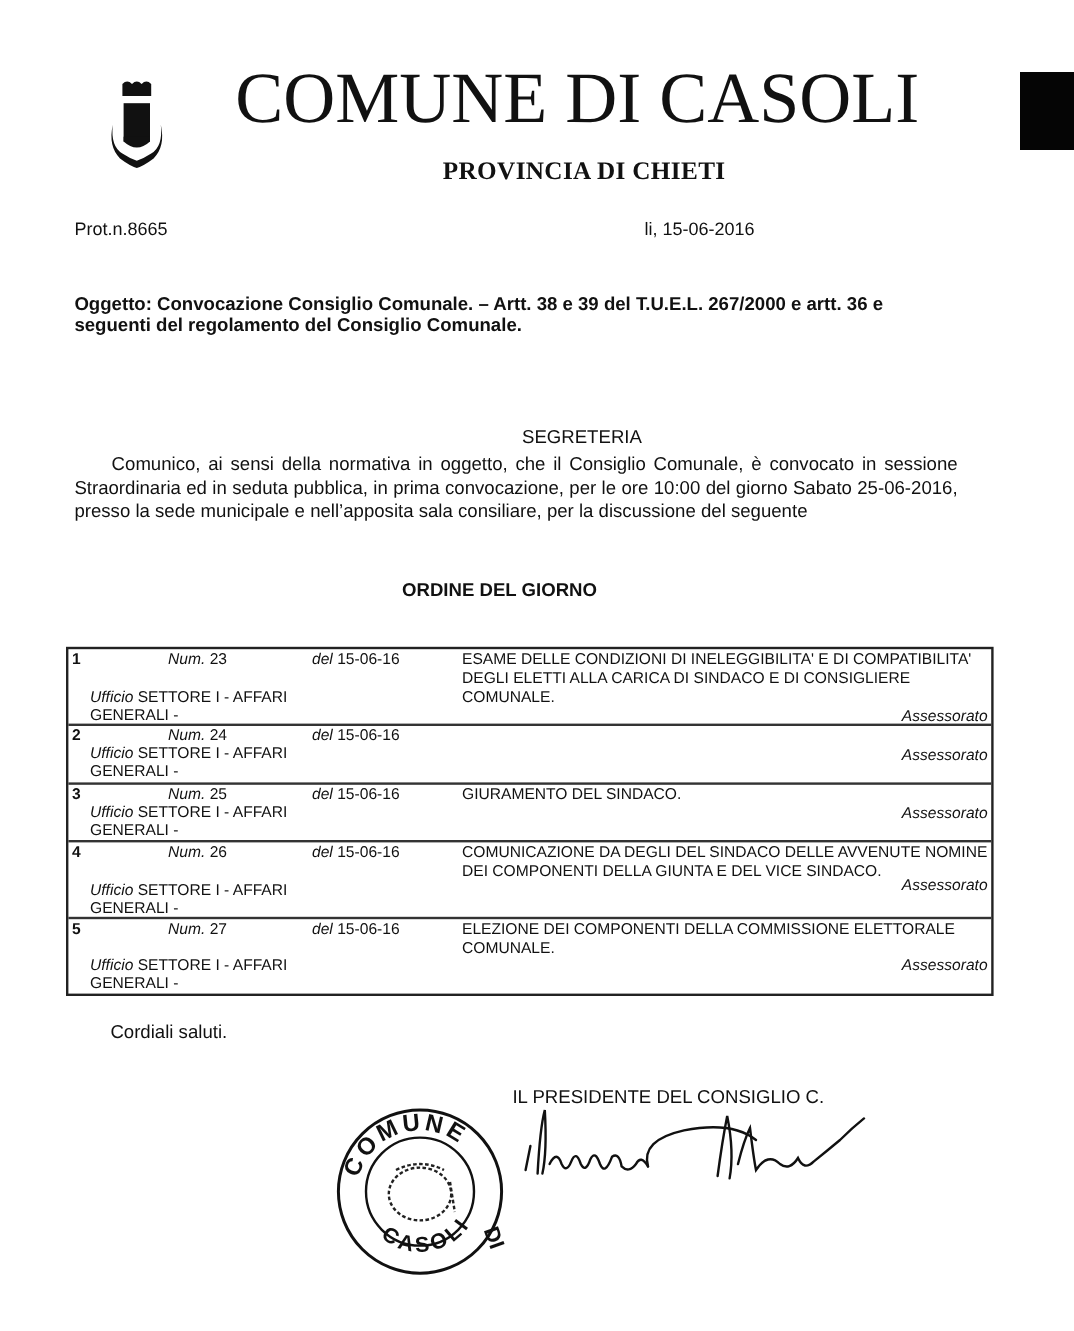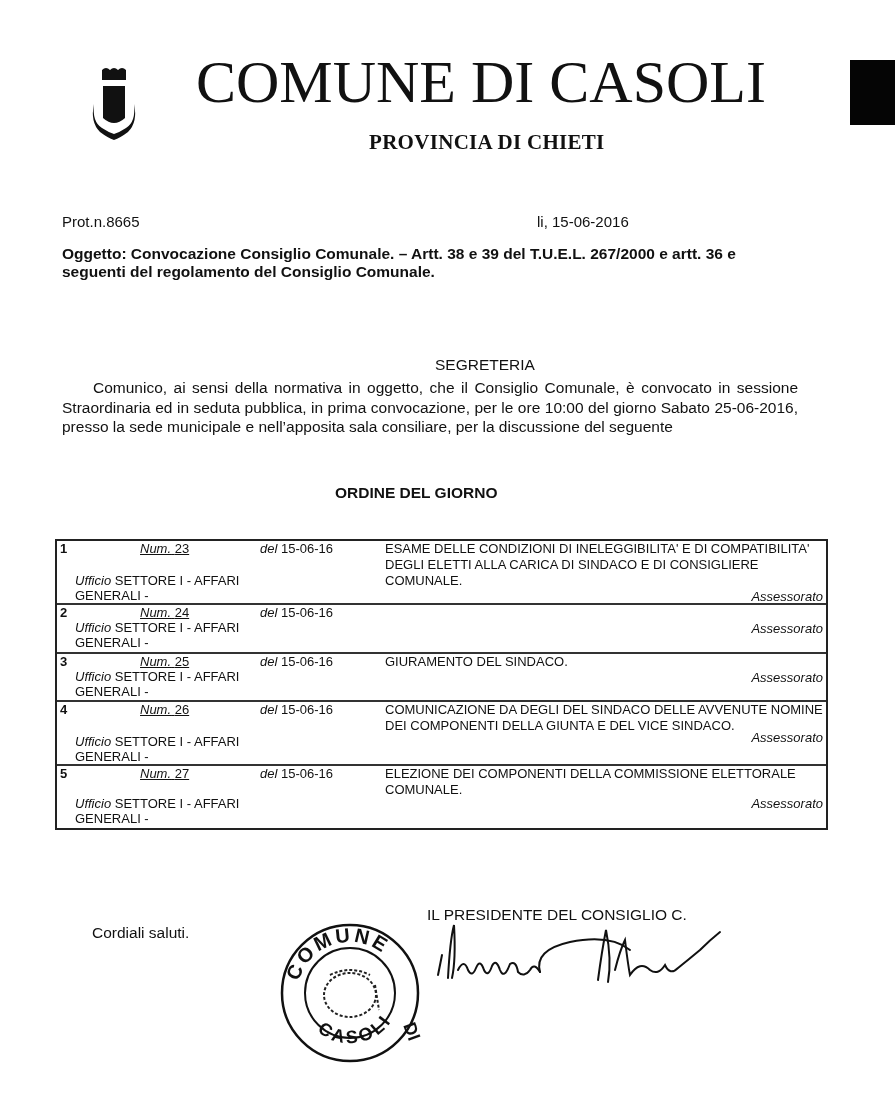--- a/index.html
+++ b/index.html
@@ -5,47 +5,47 @@
   html, body { margin: 0; padding: 0; background: #ffffff; }
   body { width: 895px; height: 1109px; position: relative; overflow: hidden; color: #111; font-family: "Liberation Sans", sans-serif; }
   .abs { position: absolute; }
 
   
   #crest { left: 86px; top: 66px; width: 56px; height: 80px; }
   #title { left: 196px; top: 52px; font-family: "Liberation Serif", serif; font-size: 60px; letter-spacing: 0px; line-height: 60px; white-space: nowrap; color: #111; }
   #subtitle { left: 369px; top: 130px; font-family: "Liberation Serif", serif; font-size: 21px; font-weight: bold; letter-spacing: 0.3px; white-space: nowrap; }
   #corner-block { left: 850px; top: 60px; width: 45px; height: 65px; background: #050505; }
 
-  .meta { font-size: 15px; white-space: nowrap; margin-top: 30px; }
+  .meta { font-size: 15px; white-space: nowrap; }
   #prot { left: 62px; top: 183px; }
   #date { left: 537px; top: 183px; }
 
   #subject { left: 62px; top: 245px; width: 740px; font-size: 15.5px; font-weight: bold; line-height: 18px; }
 
   #section { left: 435px; top: 323px; font-size: 15.5px; margin-top: 33px; }
 
   #body-text { left: 62px; top: 378px; width: 736px; font-size: 15.5px; line-height: 19.5px; text-align: justify; text-indent: 31px; }
 
   #agenda-title { left: 335px; top: 484px; font-size: 15.5px; font-weight: bold; }
 
   
   #agenda { left: 55px; top: 539px; width: 773px; border: 2px solid #222; box-sizing: border-box; font-size: 13px; }
   .row { position: relative; border-top: 2px solid #333; }
   .row:first-child { border-top: none; }
   .row .head { position: relative; height: 16px; }
   .row .idx { position: absolute; left: 3px; top: 0; font-weight: bold; }
-  .row .num { position: absolute; left: 83px; top: 0; text-decoration: underline; }
+  .row .num { position: absolute; left: 83px; top: 0; }
   .row .del { position: absolute; left: 203px; top: 0; }
   .row .subj { position: absolute; left: 328px; top: 0; width: 440px; line-height: 16px; }
   .row .foot { position: relative; line-height: 15px; }
   .row .office { padding-left: 18px; width: 200px; }
   .row .assess { position: absolute; right: 3px; top: 0; font-style: italic; }
   em { font-style: italic; }
 
-  #closing { left: 92px; top: 924px; font-size: 15.5px; }
+  #closing { left: 92px; top: 852px; font-size: 15.5px; }
   #signer { left: 427px; top: 906px; font-size: 15.5px; white-space: nowrap; }
   #stamp { left: 275px; top: 915px; width: 150px; height: 150px; }
   #signature { left: 430px; top: 920px; width: 300px; height: 70px; }
 </style>
 </head>
 <body>
 
 <svg id="crest" class="abs" viewBox="0 0 56 80">
   <path d="M16 4 Q20 0 24 4 Q28 0 32 4 Q36 0 40 4 L40 14 L16 14 Z" fill="#111"></path>
   <rect x="17" y="20" width="22" height="32" fill="#111"></rect>

